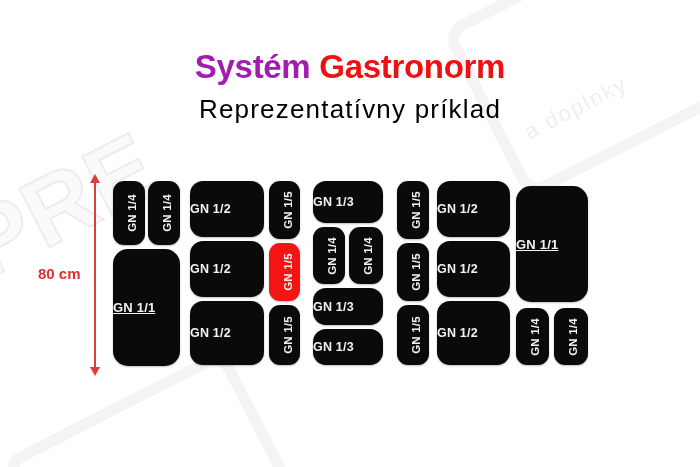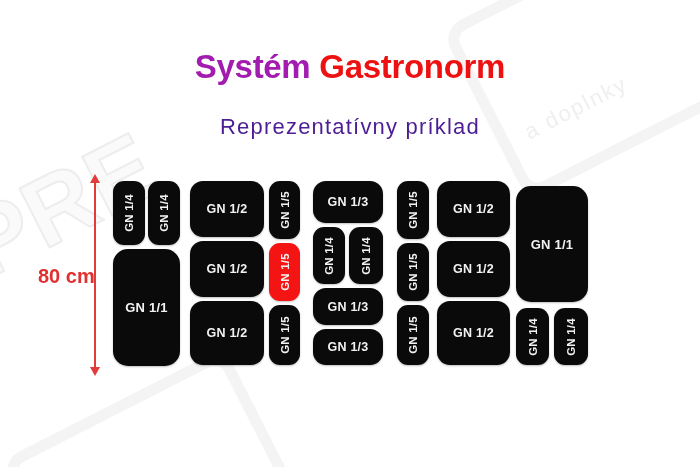--- a/index.html
+++ b/index.html
@@ -87,24 +87,23 @@
   }
   #title .t-sys { color: #a21caf; }
   #title .t-gn  { color: #ee1111; margin-top: 40px; }
 
   #subtitle {
     position: absolute;
     left: 0;
     top: 94px;
     width: 700px;
     text-align: center;
-    font-size: 22px;
-    color: #4c1d95;
+    font-size: 26px;
+    color: #000000;
     letter-spacing: 1.2px;
-    margin-top: 20px;
   }
 
   
   #dim-arrow {
     position: absolute;
     left: 94px;
     top: 182px;
     width: 2px;
     height: 186px;
     background: #e23b3b;
@@ -116,46 +115,46 @@
     border-left: 5px solid transparent;
     border-right: 5px solid transparent;
   }
   #dim-arrow .head.up   { top: -8px;   border-bottom: 9px solid #e23b3b; }
   #dim-arrow .head.down { bottom: -8px; border-top: 9px solid #e23b3b; }
 
   #dim-label {
     position: absolute;
     left: 38px;
     top: 265px;
-    font-size: 20px;
+    font-size: 15px;
     font-weight: bold;
     color: #e03030;
     white-space: nowrap;
   }
 
   
   #pan-grid { position: absolute; left: 0; top: 0; width: 700px; height: 467px; }
 
   .pan {
     position: absolute;
     background: #0a0a0a;
     border-radius: 11px;
     color: #f2f2f2;
     display: flex;
     align-items: center;
-    justify-content: center;
+    justify-content: flex-start;
     font-size: 11.5px;
     font-weight: bold;
     letter-spacing: 0.2px;
     box-shadow: 0 1px 2px rgba(0,0,0,0.25);
   }
   .pan.red { background: #f41414; }
   .pan.vert span { transform: rotate(-90deg); white-space: nowrap; display: block; }
   .pan span { white-space: nowrap; }
-  .pan.big { font-size: 13px; border-radius: 15px; }
+  .pan.big { font-size: 13px; border-radius: 15px; text-decoration: underline; }
   .pan.med { font-size: 12.5px; border-radius: 13px; }
 </style>
 </head>
 <body>
 
 <div id="stage">
 
   <div class="wm-box"></div>
   <div class="wm-box2"></div>
   <div class="wm wm-main">PRE</div>

